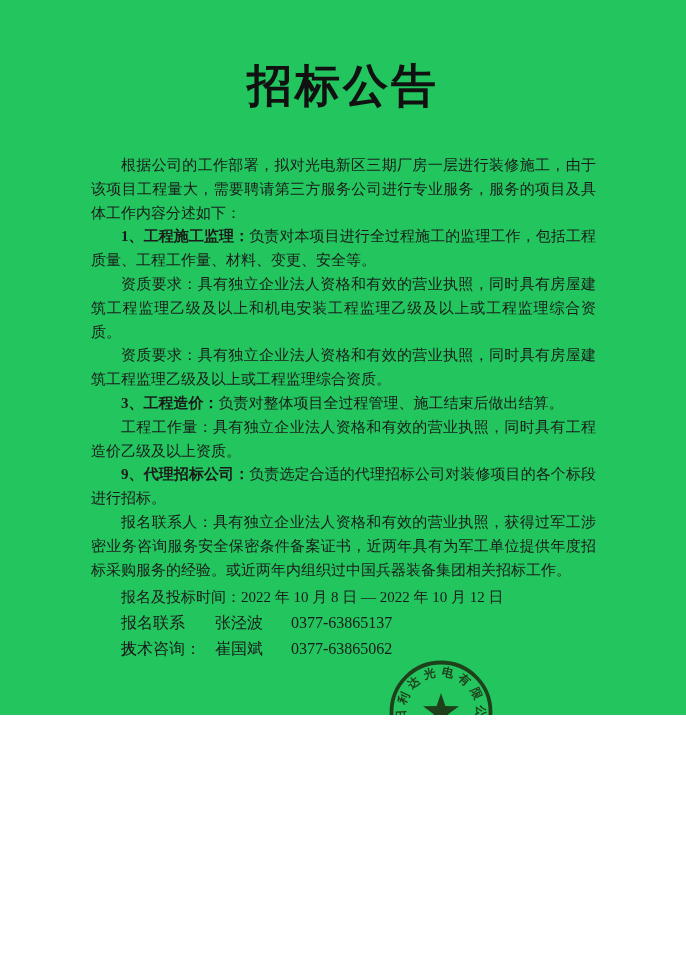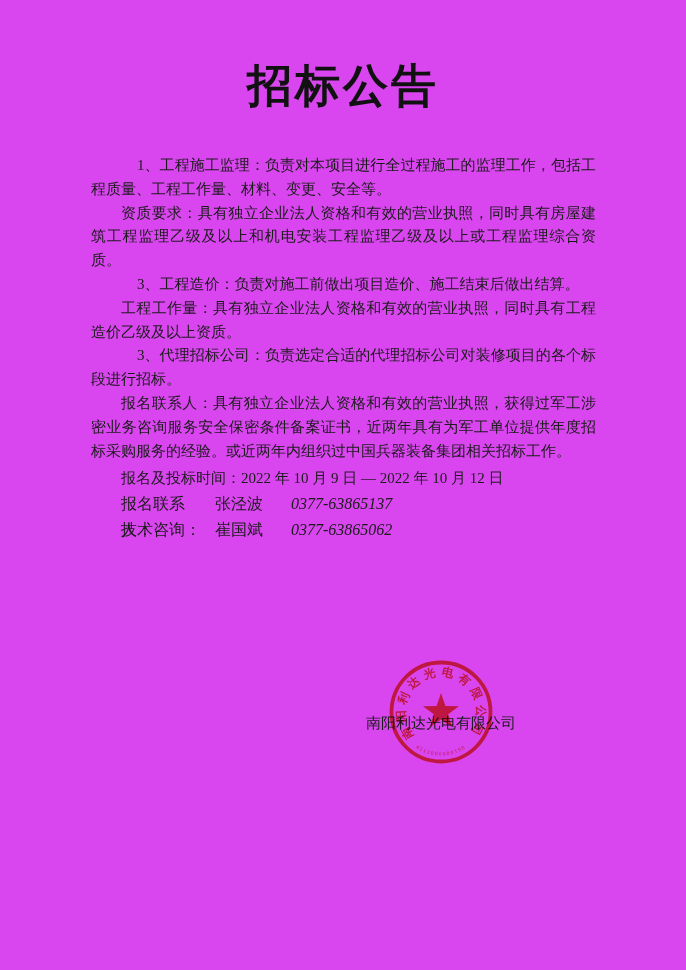--- a/index.html
+++ b/index.html
@@ -1,19 +1,19 @@
 <!DOCTYPE html>
 <html><head>
 <meta charset="utf-8">
 <style>
   html,body { margin:0; padding:0; background:#ffffff; }
   .page {
     position:relative;
-    width:686px; height:970px;
-    background:#d946ef;
+    width:686px; height:715px;
+    background:#22c55e;
     overflow:hidden;
     font-family:"Liberation Serif","DejaVu Serif",serif;
     color:#1b1b1b;
   }
   .title {
     margin:58px 0 0 0;
     font-size:45px;
     line-height:56px;
     font-weight:bold;
     text-align:center;
@@ -24,31 +24,31 @@
     margin:40px 90px 0 91px;
     width:505px;
   }
   .content p {
     margin:0;
     font-size:15px;
     line-height:23.8px;
     text-align:justify;
     text-indent:2em;
   }
-  .content p b { font-weight:normal;margin-left:16px; }
+  .content p b { font-weight:bold; }
   .schedule { margin-top:2px !important; line-height:26px !important; }
   .contact-row {
     display:flex;
     height:26px; line-height:26px;
     font-size:16px;
     padding-left:30px;
   }
   .contact-label { width:94px; }
   .contact-name  { width:76px; }
-  .contact-phone { flex:1;font-style:italic; }
+  .contact-phone { flex:1; }
   .signature {
     position:absolute;
     top:711px; left:331px; width:220px;
     text-align:center;
     font-size:15px;
     line-height:25px;
   }
   .seal {
     position:absolute;
     top:658px; left:387px;
@@ -73,32 +73,34 @@
 </style>
 </head>
 <body>
 
 <div class="page">
 
   <h1 class="title">招标公告</h1>
 
   <div class="content">
 
+    <p>根据公司的工作部署，拟对光电新区三期厂房一层进行装修施工，由于该项目工程量大，需要聘请第三方服务公司进行专业服务，服务的项目及具体工作内容分述如下：</p>
 
     <p><b>1、工程施工监理：</b><span>负责对本项目进行全过程施工的监理工作，包括工程质量、工程工作量、材料、变更、安全等。</span></p>
     <p>资质要求：具有独立企业法人资格和有效的营业执照，同时具有房屋建筑工程监理乙级及以上和机电安装工程监理乙级及以上或工程监理综合资质。</p>
 
+    <p>资质要求：具有独立企业法人资格和有效的营业执照，同时具有房屋建筑工程监理乙级及以上或工程监理综合资质。</p>
 
-    <p><b>3、工程造价：</b><span>负责对施工前做出项目造价、施工结束后做出结算。</span></p>
+    <p><b>3、工程造价：</b><span>负责对整体项目全过程管理、施工结束后做出结算。</span></p>
     <p>工程工作量：具有独立企业法人资格和有效的营业执照，同时具有工程造价乙级及以上资质。</p>
 
-    <p><b>3、代理招标公司：</b><span>负责选定合适的代理招标公司对装修项目的各个标段进行招标。</span></p>
+    <p><b>9、代理招标公司：</b><span>负责选定合适的代理招标公司对装修项目的各个标段进行招标。</span></p>
     <p>报名联系人：具有独立企业法人资格和有效的营业执照，获得过军工涉密业务咨询服务安全保密条件备案证书，近两年具有为军工单位提供年度招标采购服务的经验。或近两年内组织过中国兵器装备集团相关招标工作。</p>
 
-    <p class="schedule"><span>报名及投标时间：</span><span>2022 年 10 月 9 日 — 2022 年 10 月 12 日</span></p>
+    <p class="schedule"><span>报名及投标时间：</span><span>2022 年 10 月 8 日 — 2022 年 10 月 12 日</span></p>
 
     <div class="contact-row">
       <span class="contact-label">报名联系人：</span>
       <span class="contact-name">张泾波</span>
       <span class="contact-phone">0377-63865137</span>
     </div>
     <div class="contact-row">
       <span class="contact-label">技术咨询：</span>
       <span class="contact-name">崔国斌</span>
       <span class="contact-phone">0377-63865062</span>

